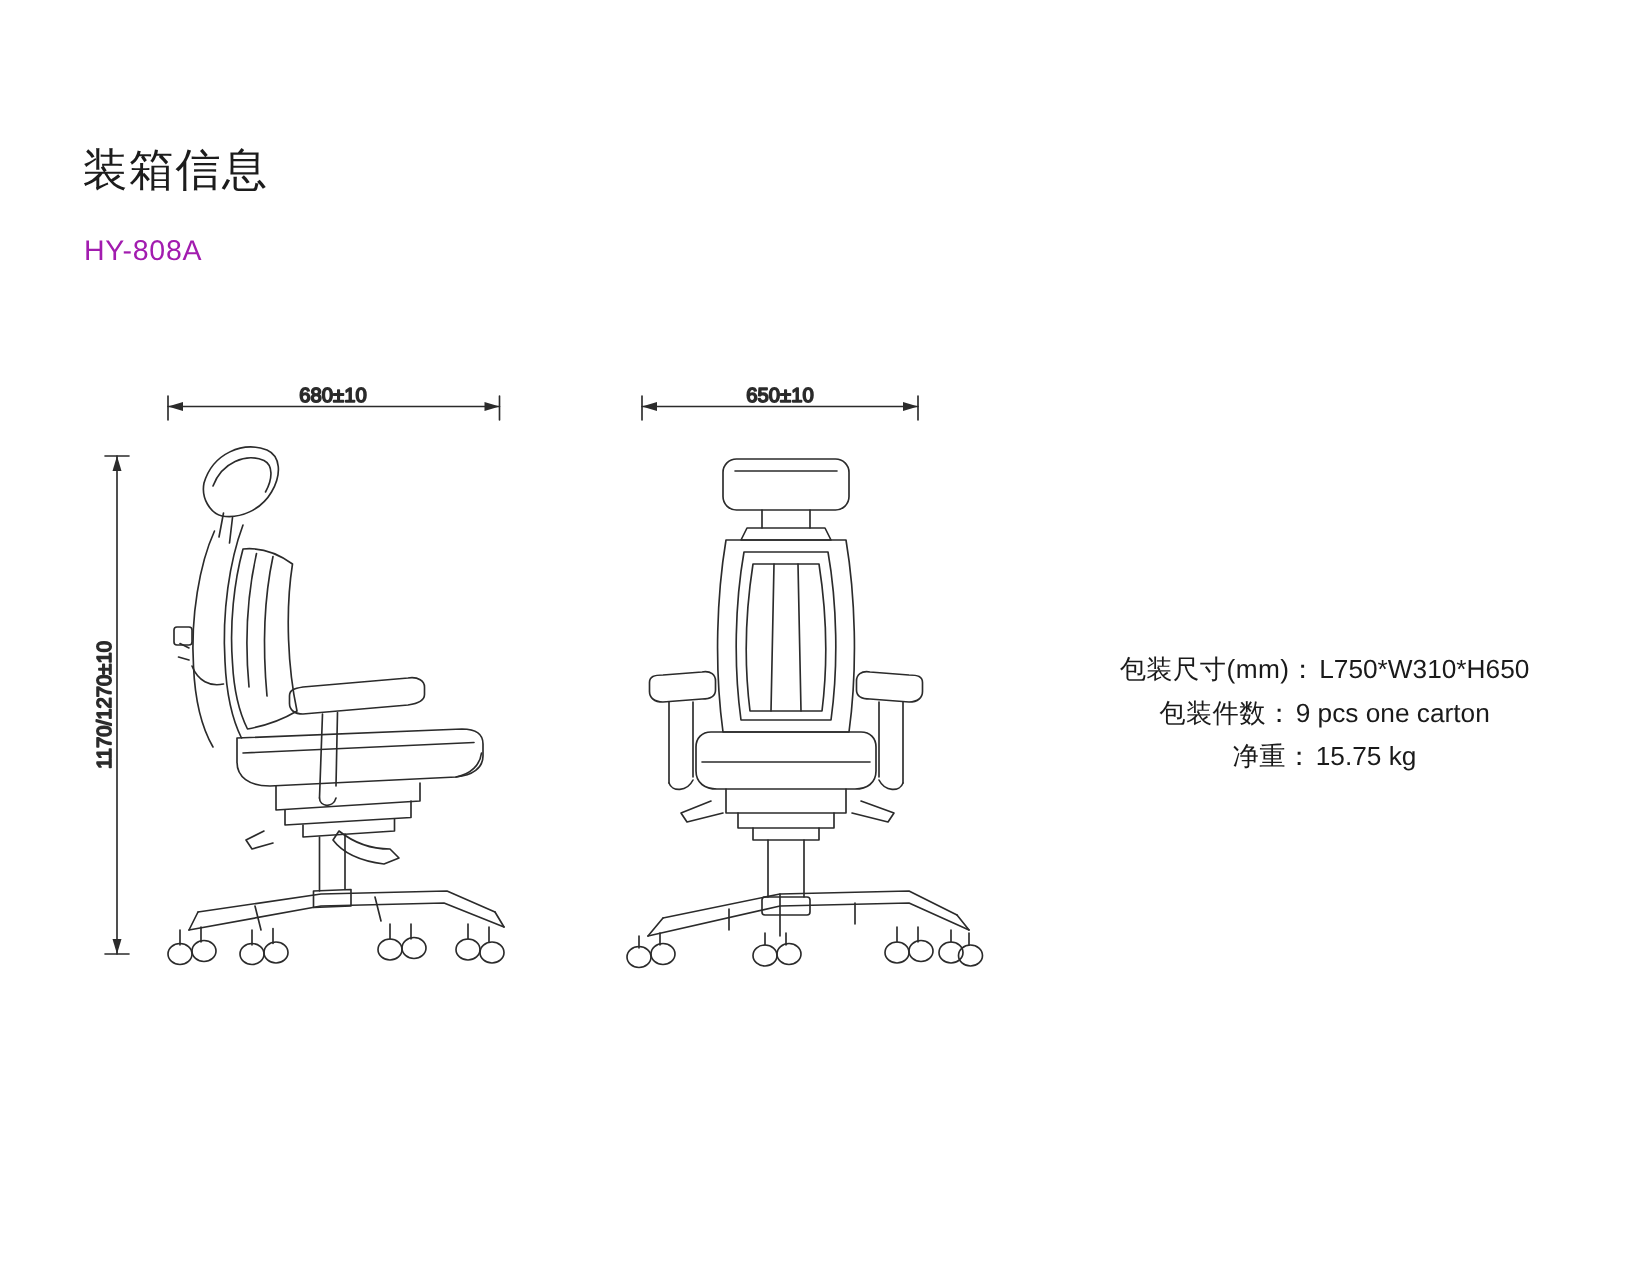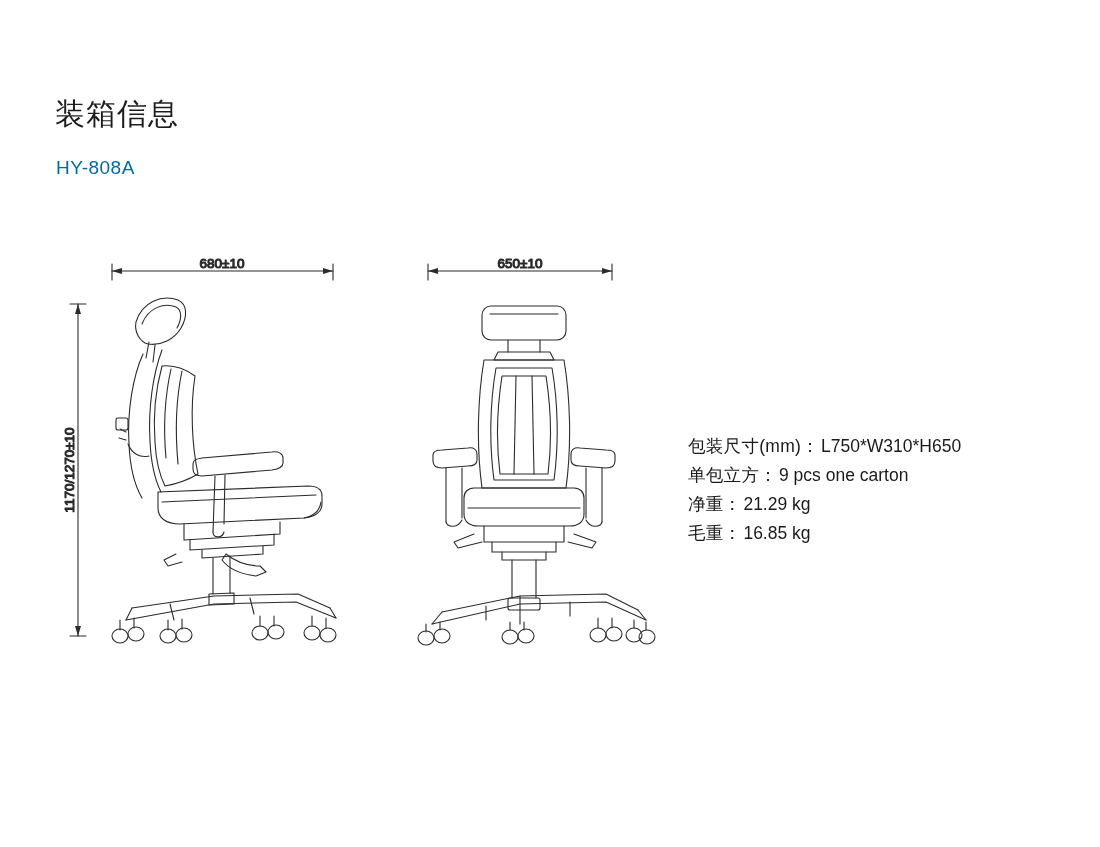--- a/index.html
+++ b/index.html
@@ -30,21 +30,21 @@
     color: #1c1c1c;
     font-weight: 400;
   }
   .subtitle {
     position: absolute;
     left: 56px;
     top: 156px;
     font-size: 19px;
     line-height: 24px;
     letter-spacing: 0.5px;
-    color: #0369a1;
+    color: #a21caf;
     font-weight: 400;
   }
   .drawing {
     position: absolute;
     left: 50px;
     top: 236px;
     width: 640px;
     height: 430px;
   }
   .drawing svg {
@@ -54,20 +54,21 @@
     position: absolute;
     left: 688px;
     top: 432px;
     width: 390px;
   }
   .spec-line {
     font-size: 17.5px;
     line-height: 29px;
     color: #1a1a1a;
     white-space: nowrap;
+    text-align: center;
   }
   .spec-line .lbl { letter-spacing: 0.3px; }
   .spec-line .val { margin-left: 2px; }
   sup {
     font-size: 11px;
     vertical-align: super;
   }
   .dimtext {
     font-family: "Liberation Sans", sans-serif;
     font-size: 13.5px;
@@ -230,23 +231,20 @@
         </g>
       </g>
     </svg>
   </div>
 
   <div class="specs">
     <div class="spec-line">
       <span class="lbl">包装尺寸(mm)：</span><span class="val">L750*W310*H650</span>
     </div>
     <div class="spec-line">
-      <span class="lbl">单包立方：</span><span class="val">9 pcs one carton</span>
+      <span class="lbl">包装件数：</span><span class="val">9 pcs one carton</span>
     </div>
     <div class="spec-line">
-      <span class="lbl">净重：</span><span class="val">21.29 kg</span>
-    </div>
-    <div class="spec-line">
-      <span class="lbl">毛重：</span><span class="val">16.85 kg</span>
+      <span class="lbl">净重：</span><span class="val">15.75 kg</span>
     </div>
   </div>
 
 </div>
 
 </body></html>

